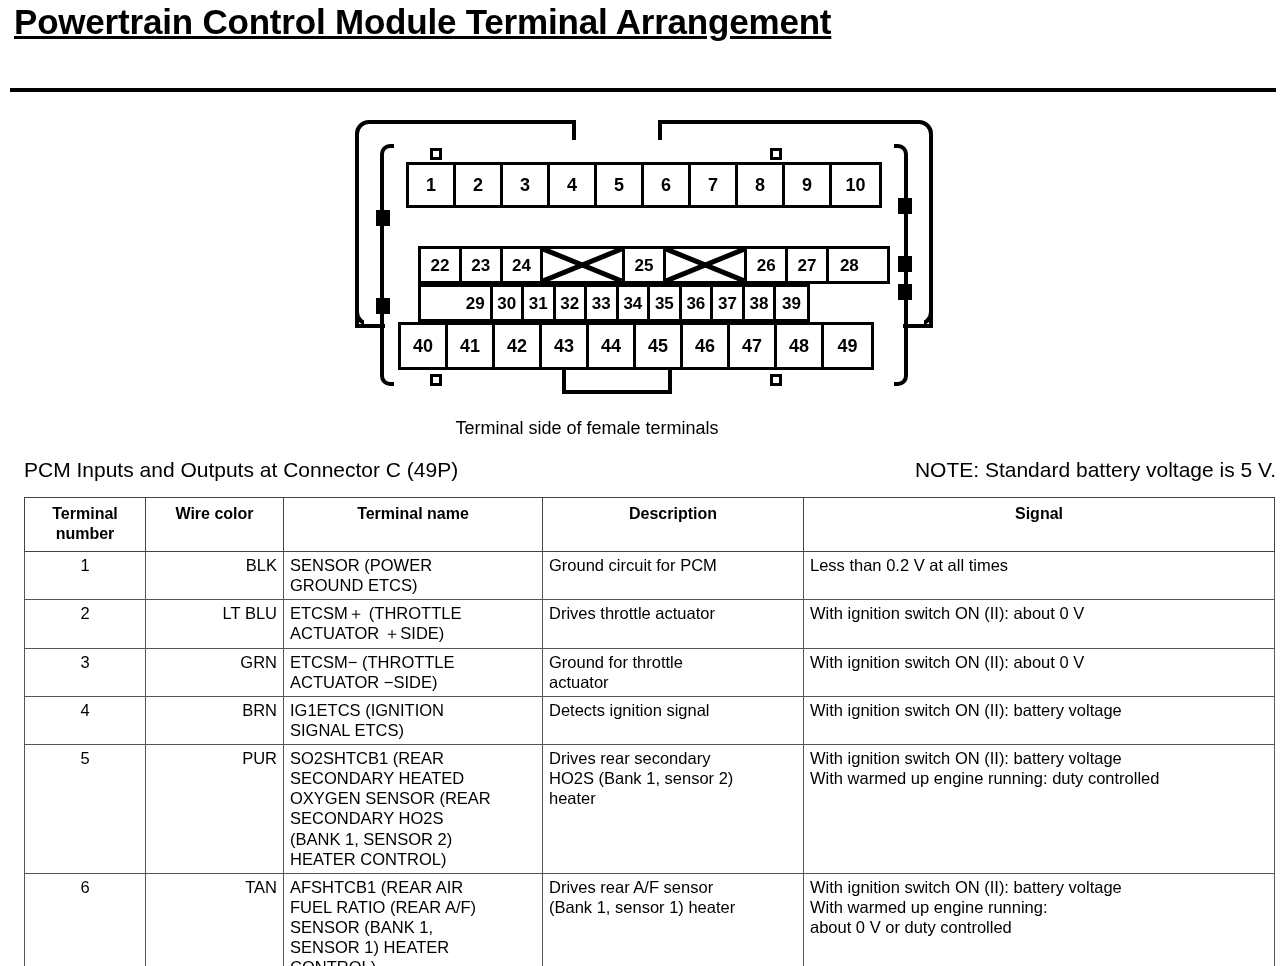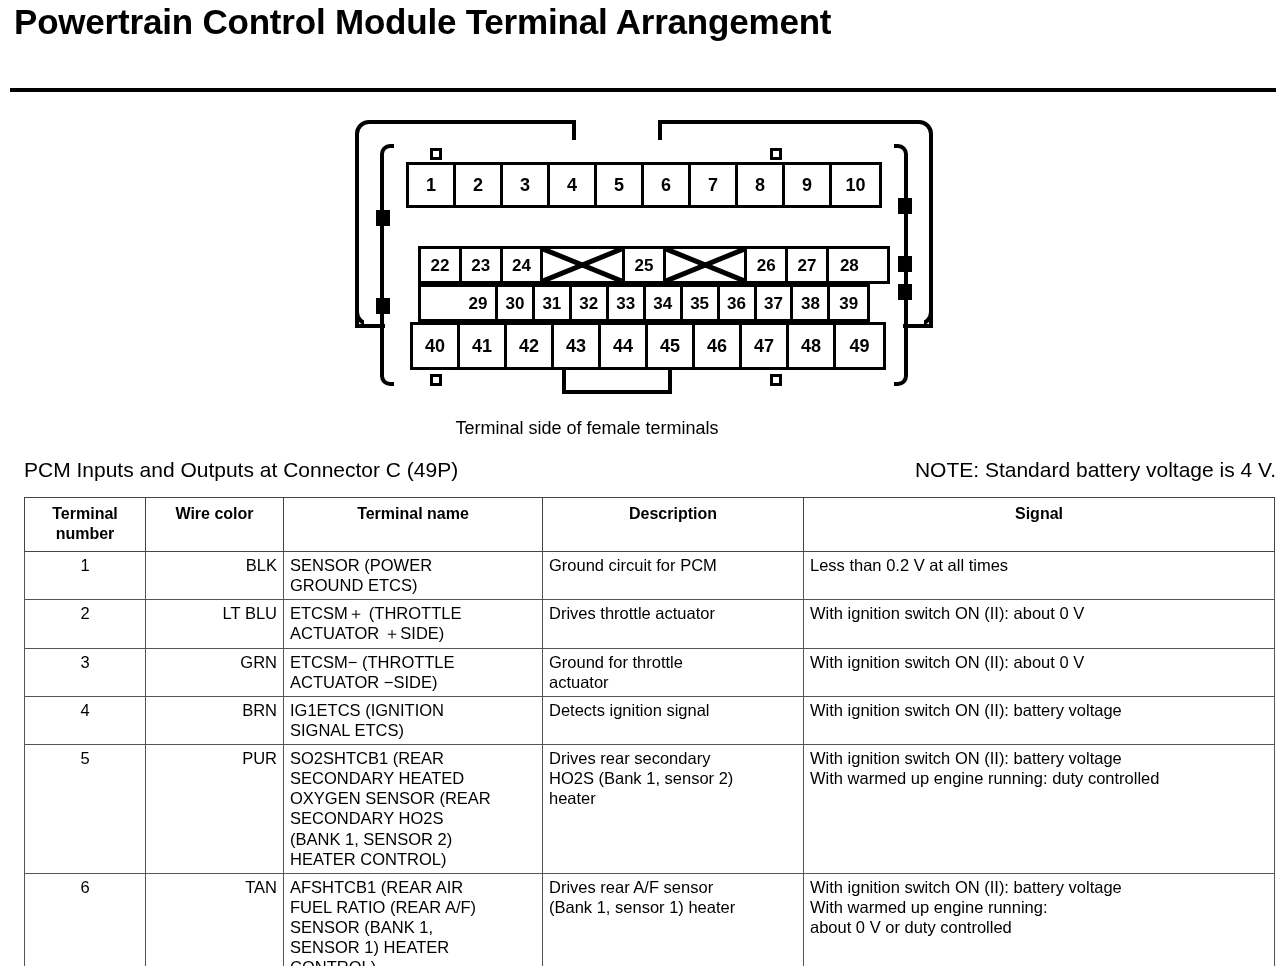--- a/index.html
+++ b/index.html
@@ -14,20 +14,21 @@
   }
 
   
   #page-title {
     position:absolute;
     left:14px; top:2px;
     font-size:35px;
     font-weight:bold;
     letter-spacing:-0.2px;
     white-space:nowrap;
+    text-decoration:underline;
   }
   #title-rule {
     position:absolute;
     left:10px; top:88px;
     width:1266px; height:4px;
     background:#000000;
   }
 
   
   #connector-diagram {
@@ -149,23 +150,23 @@
   .pin:last-child { border-right:none; }
   .pin.blank { position:relative; }
   .pin.blank svg { position:absolute; left:0; top:0; width:100%; height:100%; }
 
   
   #pin-row-1 { left:24px; top:0px;    width:476px; height:46px; }
   #pin-row-1 .pin { width:47.3px; font-size:18px; }
   #pin-row-2 { left:36px; top:46px;   width:452px; height:38px; }
   #pin-row-2 .pin { width:40.8px; }
   #pin-row-3 { left:36px; top:84px;   width:472px; height:38px; }
-  #pin-row-4 { left:36px; top:122px;  width:452px; height:38px;padding-left:40px; }
+  #pin-row-4 { left:36px; top:122px;  width:392px; height:38px;padding-left:40px; }
   #pin-row-4 .pin { width:40.8px; }
-  #pin-row-5 { left:28px; top:160px;  width:476px; height:48px; }
+  #pin-row-5 { left:16px; top:160px;  width:476px; height:48px; }
   #pin-row-5 .pin { width:47.3px; font-size:18px; }
 
   
   #pin-row-3 .pin { width:40.8px; }
   #pin-row-3 .pin.blank { width:81.6px; }
 
   
   #diagram-caption {
     position:absolute;
     left:0px; top:418px;
@@ -317,21 +318,21 @@
         <div class="pin">47</div>
         <div class="pin">48</div>
         <div class="pin">49</div>
       </div>
   </div>
 </div>
 
 <div id="diagram-caption">Terminal side of female terminals</div>
 
 <div id="section-header">PCM Inputs and Outputs at Connector C (49P)</div>
-<div id="note-line">NOTE: Standard battery voltage is 4 V.</div>
+<div id="note-line">NOTE: Standard battery voltage is 5 V.</div>
 
 <table id="pcm-table">
   <colgroup>
     <col class="c-num">
       <col class="c-wire">
       <col class="c-name">
       <col class="c-desc">
       <col class="c-sig">
   </colgroup>
   <thead>

